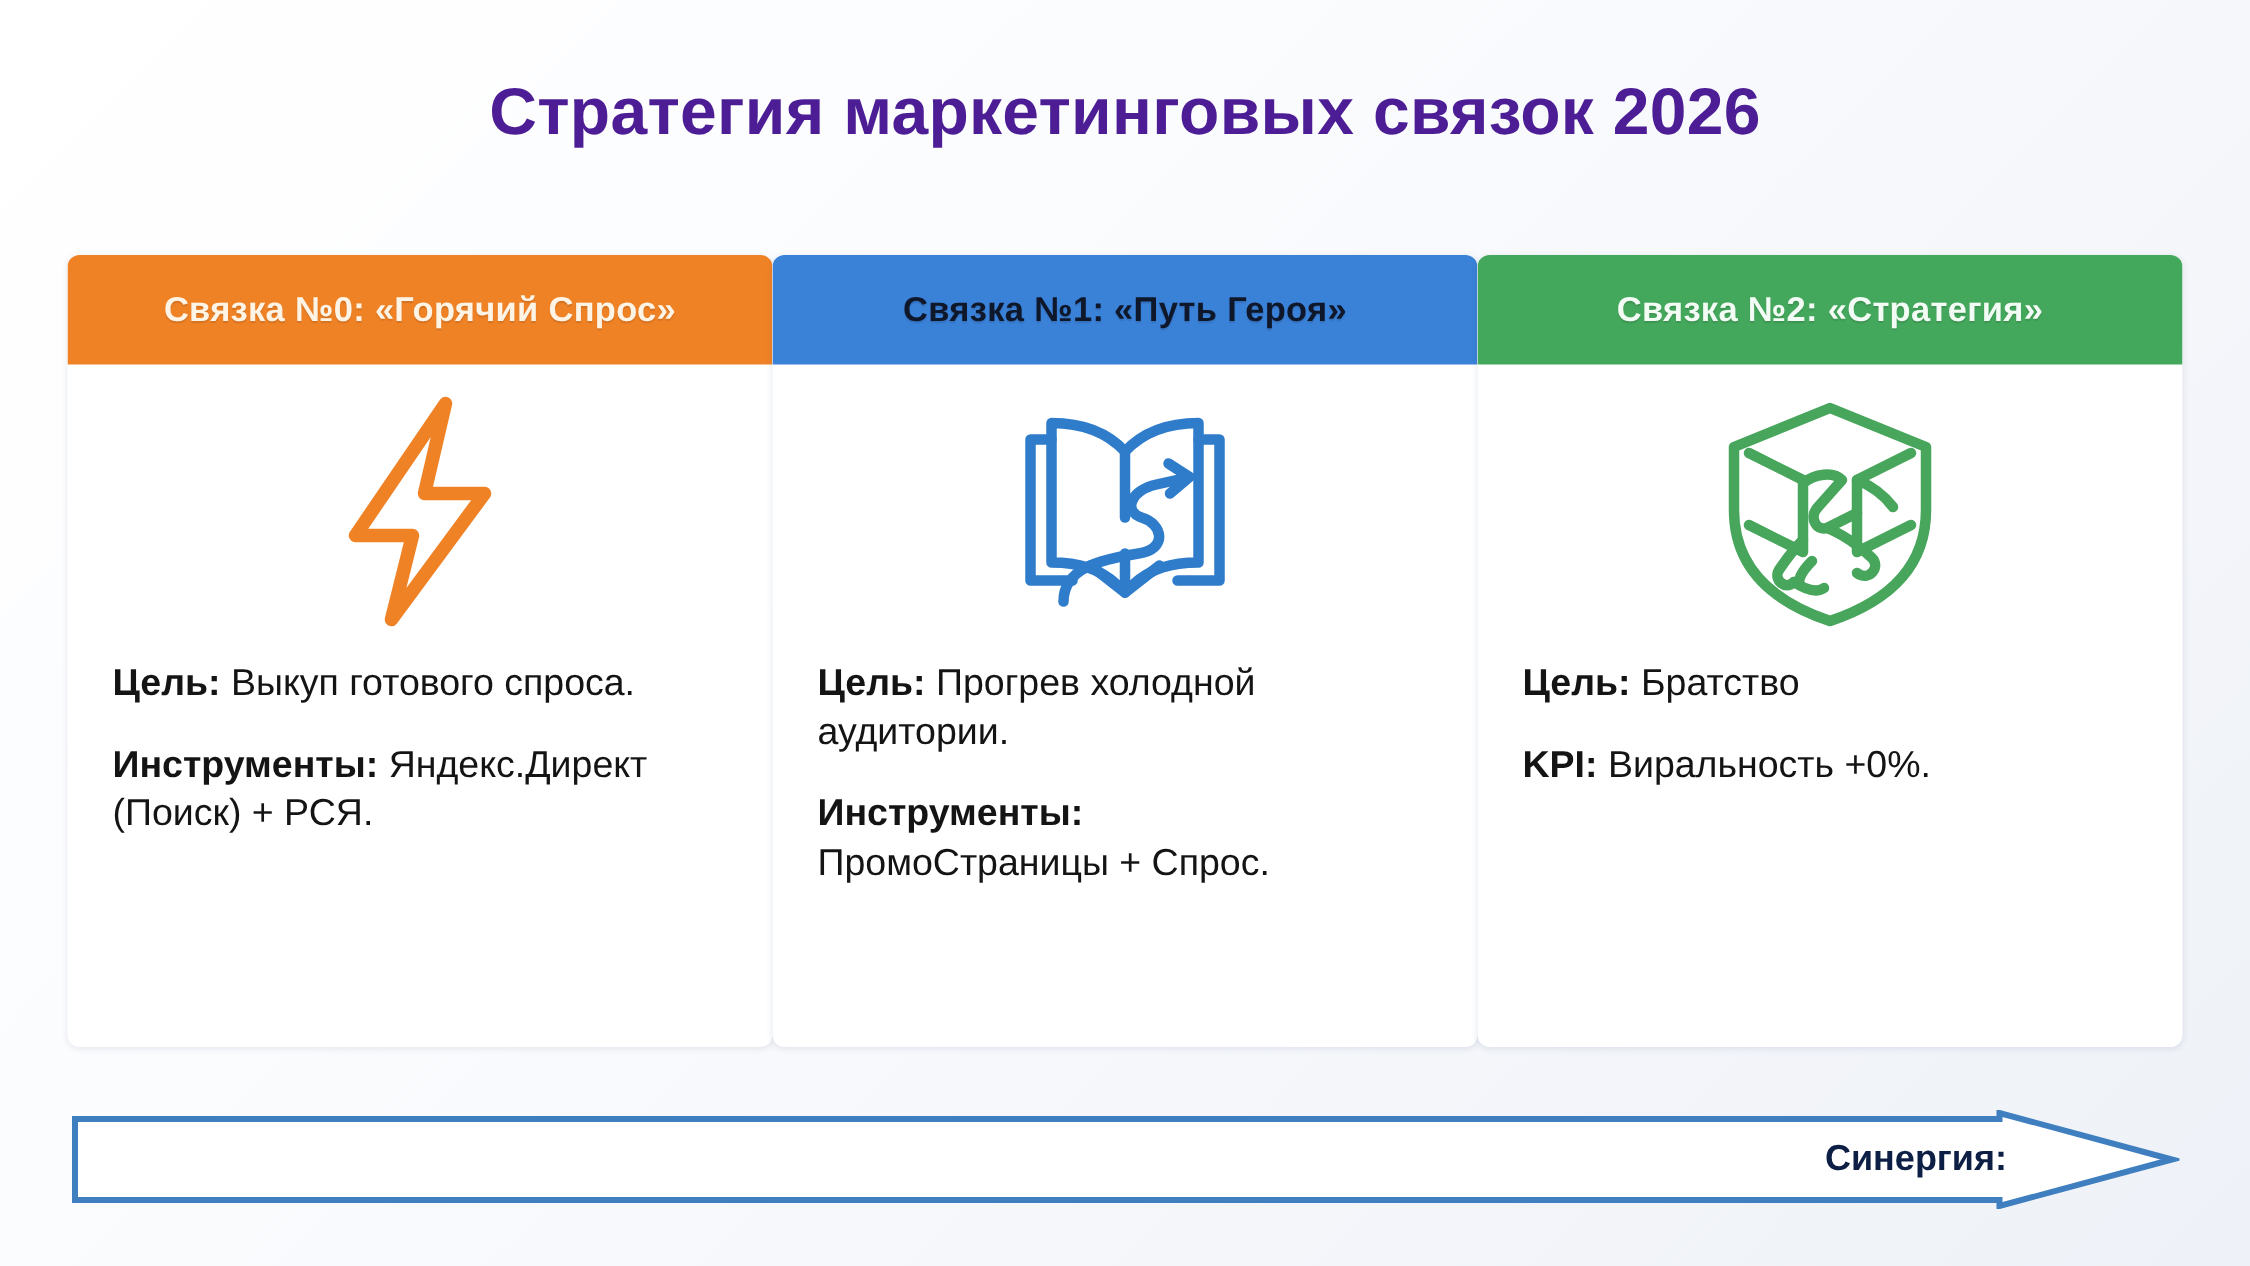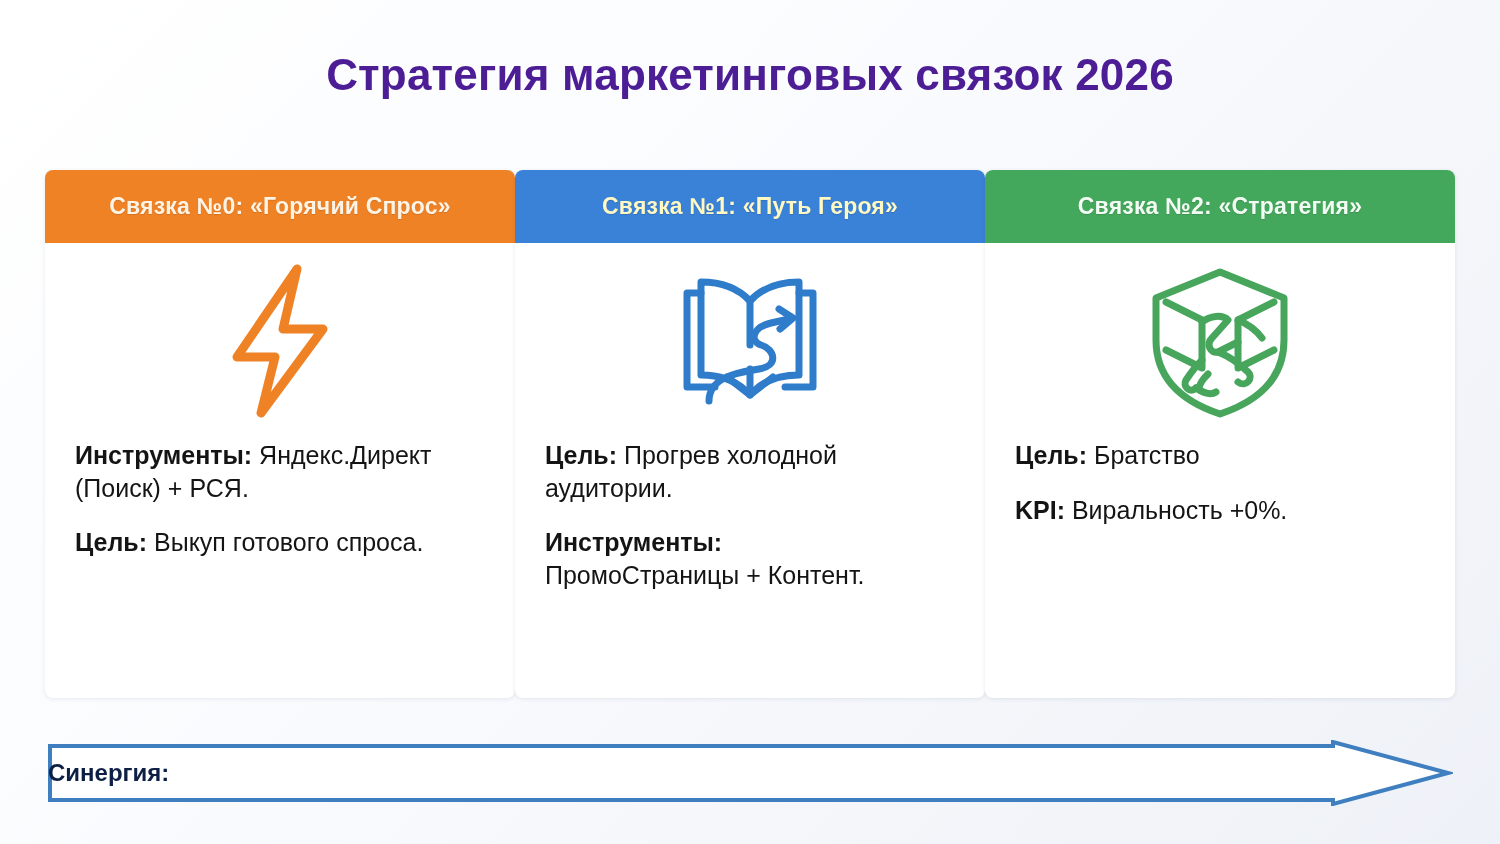--- a/index.html
+++ b/index.html
@@ -68,21 +68,21 @@
     align-items: center;
     justify-content: center;
     color: #fdf8ef;
     font-size: 23px;
     font-weight: bold;
     letter-spacing: 0.2px;
     white-space: nowrap;
     text-shadow: 0 1px 1px rgba(0,0,0,0.12);
   }
   .card-header.hot      { background: #F08226; color: #fdf4e6; }
-  .card-header.hero     { background: #3A81D8; color: #fef9c3; }
+  .card-header.hero     { background: #3A81D8; color: #0f172a; }
   .card-header.brother  { background: #44A85C; color: #f2fbf4; }
 
   .icon-zone {
     height: 196px;
     display: flex;
     align-items: center;
     justify-content: center;
   }
   .icon-zone svg { display: block; }
 
@@ -112,21 +112,21 @@
     inset: 0;
   }
   .synergy-text {
     position: absolute;
     left: 0;
     top: 0;
     width: 1290px;
     height: 66px;
     display: flex;
     align-items: center;
-    justify-content: space-between;
+    justify-content: flex-end;
     font-size: 24px;
     color: #111111;
     white-space: nowrap;
     pointer-events: none;
   }
   .synergy-text b { font-weight: bold; color: #0e1f45; }
 </style>
 </head>
 <body>
 
@@ -140,24 +140,24 @@
 
     <div class="card">
       <div class="card-header hot">Связка №0: «Горячий Спрос»</div>
       <div class="icon-zone">
         <svg width="118" height="160" viewBox="0 0 118 160" fill="none" aria-hidden="true">
           <path d="M76 8 L16 96 L54 96 L40 152 L102 68 L62 68 Z" stroke="#F08226" stroke-width="9" stroke-linejoin="round" stroke-linecap="round" fill="none"></path>
         </svg>
       </div>
       <div class="card-body">
         <p class="line">
+          <b>Цель:</b><span> Выкуп готового спроса.</span>
+        </p>
+        <p class="line">
           <b>Инструменты:</b><span> Яндекс.Директ (Поиск) + РСЯ.</span>
-        </p>
-        <p class="line">
-          <b>Цель:</b><span> Выкуп готового спроса.</span>
         </p>
       </div>
     </div>
 
     <div class="card">
       <div class="card-header hero">Связка №1: «Путь Героя»</div>
       <div class="icon-zone">
         <svg width="150" height="140" viewBox="0 0 150 140" fill="none" aria-hidden="true">
           <g stroke="#2F7CCB" stroke-width="7" stroke-linejoin="round" stroke-linecap="round" fill="none">
             <path d="M75 30 C62 16 44 11 26 11 L26 104 C44 104 58 108 70 119"></path>
@@ -170,21 +170,21 @@
             <path d="M52 106 L75 124 L98 106"></path>
             <path d="M75 98 L75 124"></path>
           </g>
         </svg>
       </div>
       <div class="card-body">
         <p class="line">
           <b>Цель:</b><span> Прогрев холодной аудитории.</span>
         </p>
         <p class="line">
-          <b>Инструменты:</b><br><span> ПромоСтраницы + Контент.</span>
+          <b>Инструменты:</b><br><span> ПромоСтраницы + Спрос.</span>
         </p>
       </div>
     </div>
 
     <div class="card">
       <div class="card-header brother">Связка №2: «Стратегия»</div>
       <div class="icon-zone">
         <svg width="152" height="155" viewBox="0 0 152 155" fill="none" aria-hidden="true">
           <g stroke="#47A65C" stroke-width="7" stroke-linejoin="round" stroke-linecap="round" fill="none">
             <path d="M76 8 L140 34 L140 76 C140 116 112 138 76 150 C40 138 12 116 12 76 L12 34 Z"></path>

